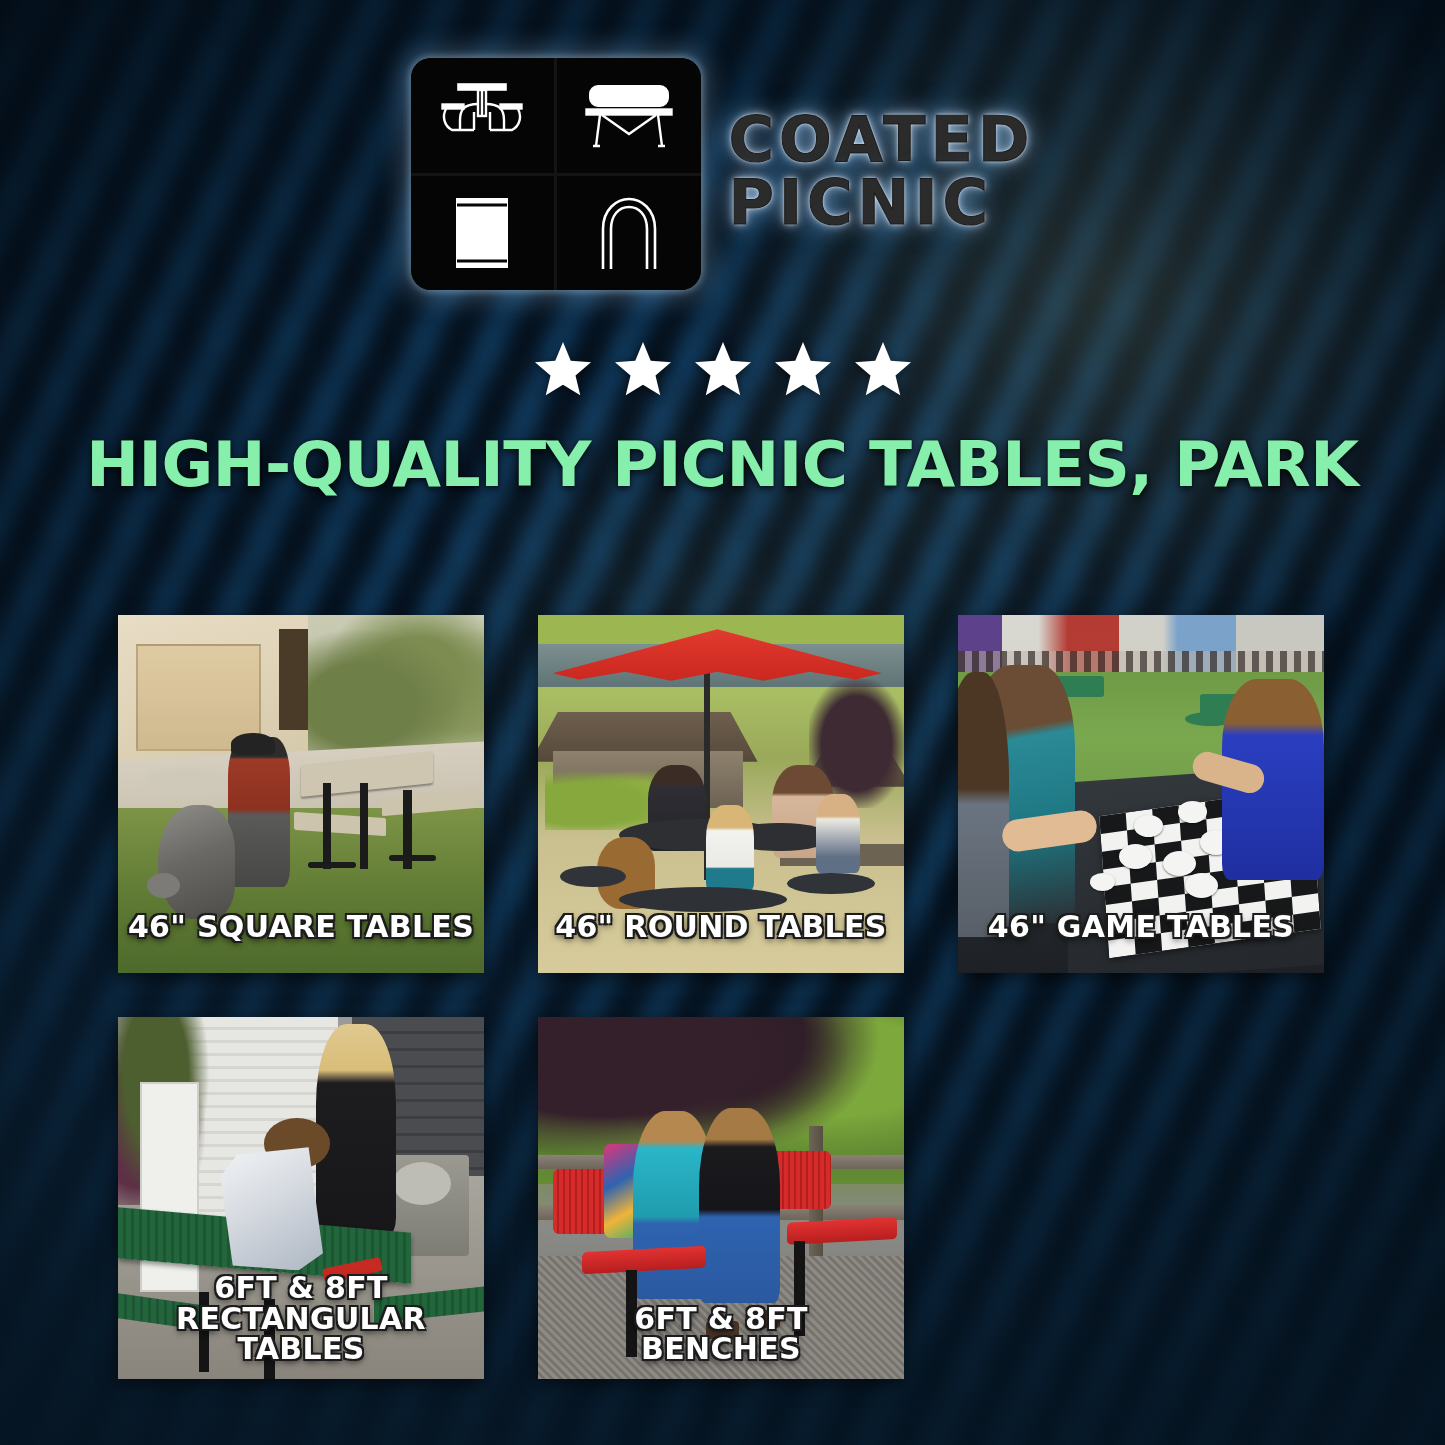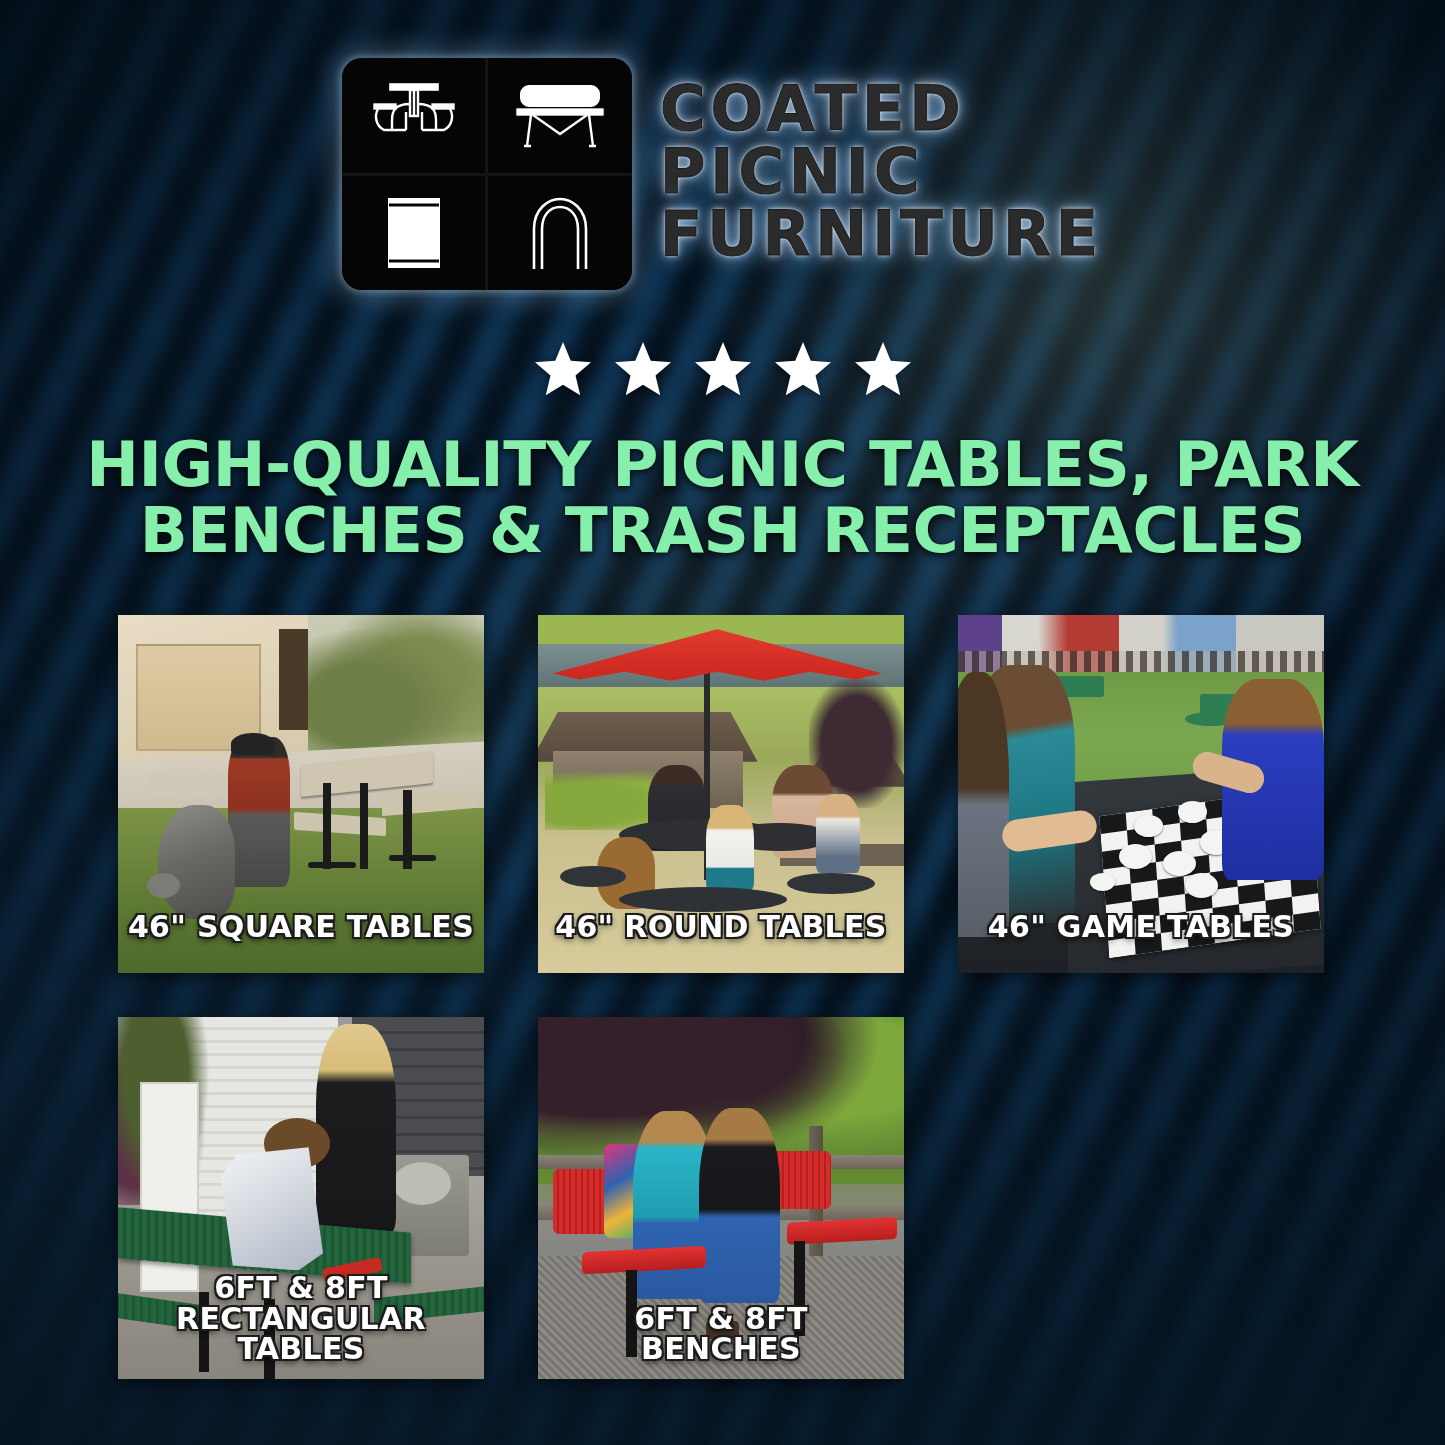--- a/index.html
+++ b/index.html
@@ -396,21 +396,20 @@
         <svg width="80" height="84" viewBox="0 0 80 84" fill="none" stroke="#ffffff" stroke-width="2.6">
           <path d="M14 78 L14 38 C14 18 28 8 40 8 C52 8 66 18 66 38 L66 78"></path>
           <path d="M22 78 L22 38 C22 24 30 16 40 16 C50 16 58 24 58 38 L58 78"></path>
         </svg>
       </div>
     </div>
 
     <div id="logo-words">
       <div class="logo-word">COATED</div>
       <div class="logo-word">PICNIC</div>
-      <div class="logo-word">FURNITURE</div>
     </div>
   </div>
 
   <div id="stars">
     <span class="star"><svg width="62" height="60" viewBox="0 0 24 24" fill="#ffffff">
           <path d="M12 .8l3.1 7.5 8.1.6-6.2 5.3 1.9 7.9L12 17.9 5.1 22.1l1.9-7.9L.8 8.9l8.1-.6z"></path>
         </svg></span>
     <span class="star"><svg width="62" height="60" viewBox="0 0 24 24" fill="#ffffff">
           <path d="M12 .8l3.1 7.5 8.1.6-6.2 5.3 1.9 7.9L12 17.9 5.1 22.1l1.9-7.9L.8 8.9l8.1-.6z"></path>
         </svg></span>
@@ -420,21 +419,20 @@
     <span class="star"><svg width="62" height="60" viewBox="0 0 24 24" fill="#ffffff">
           <path d="M12 .8l3.1 7.5 8.1.6-6.2 5.3 1.9 7.9L12 17.9 5.1 22.1l1.9-7.9L.8 8.9l8.1-.6z"></path>
         </svg></span>
     <span class="star"><svg width="62" height="60" viewBox="0 0 24 24" fill="#ffffff">
           <path d="M12 .8l3.1 7.5 8.1.6-6.2 5.3 1.9 7.9L12 17.9 5.1 22.1l1.9-7.9L.8 8.9l8.1-.6z"></path>
         </svg></span>
   </div>
 
   <div id="headline">
     <span class="hl-line">HIGH-QUALITY PICNIC TABLES, PARK</span>
-    <span class="hl-line">BENCHES &amp; TRASH RECEPTACLES</span>
   </div>
 
   <div id="grid">
 
     <div class="card">
       <div class="photo p1">
         <div class="layer house"></div>
           <div class="layer garage"></div>
           <div class="layer door"></div>
         <div class="layer trees"></div>

